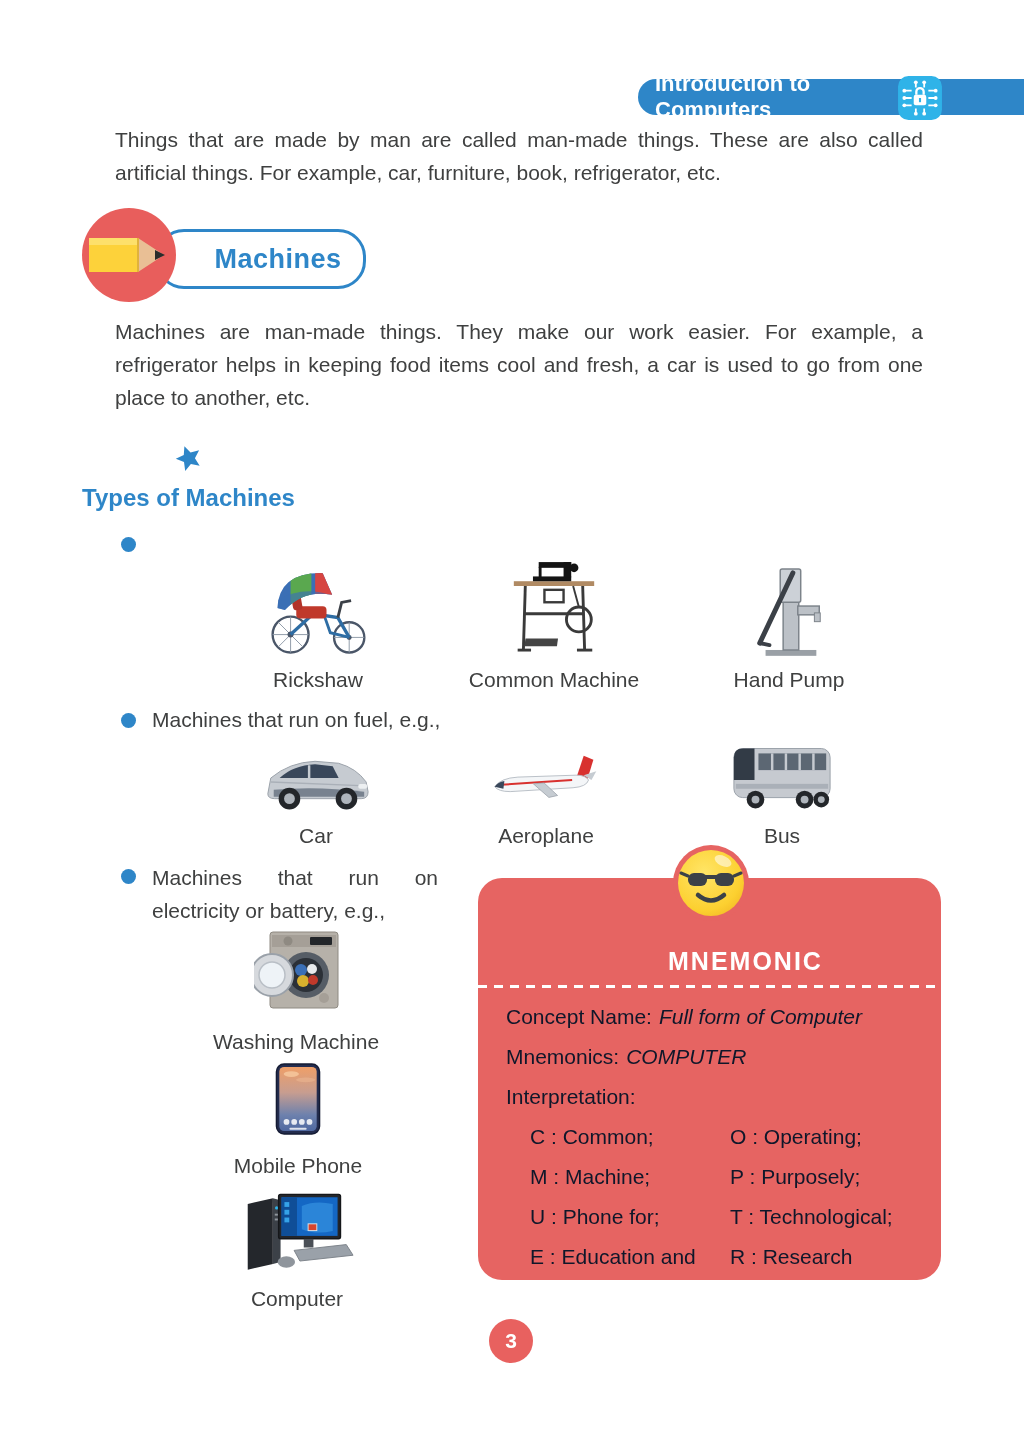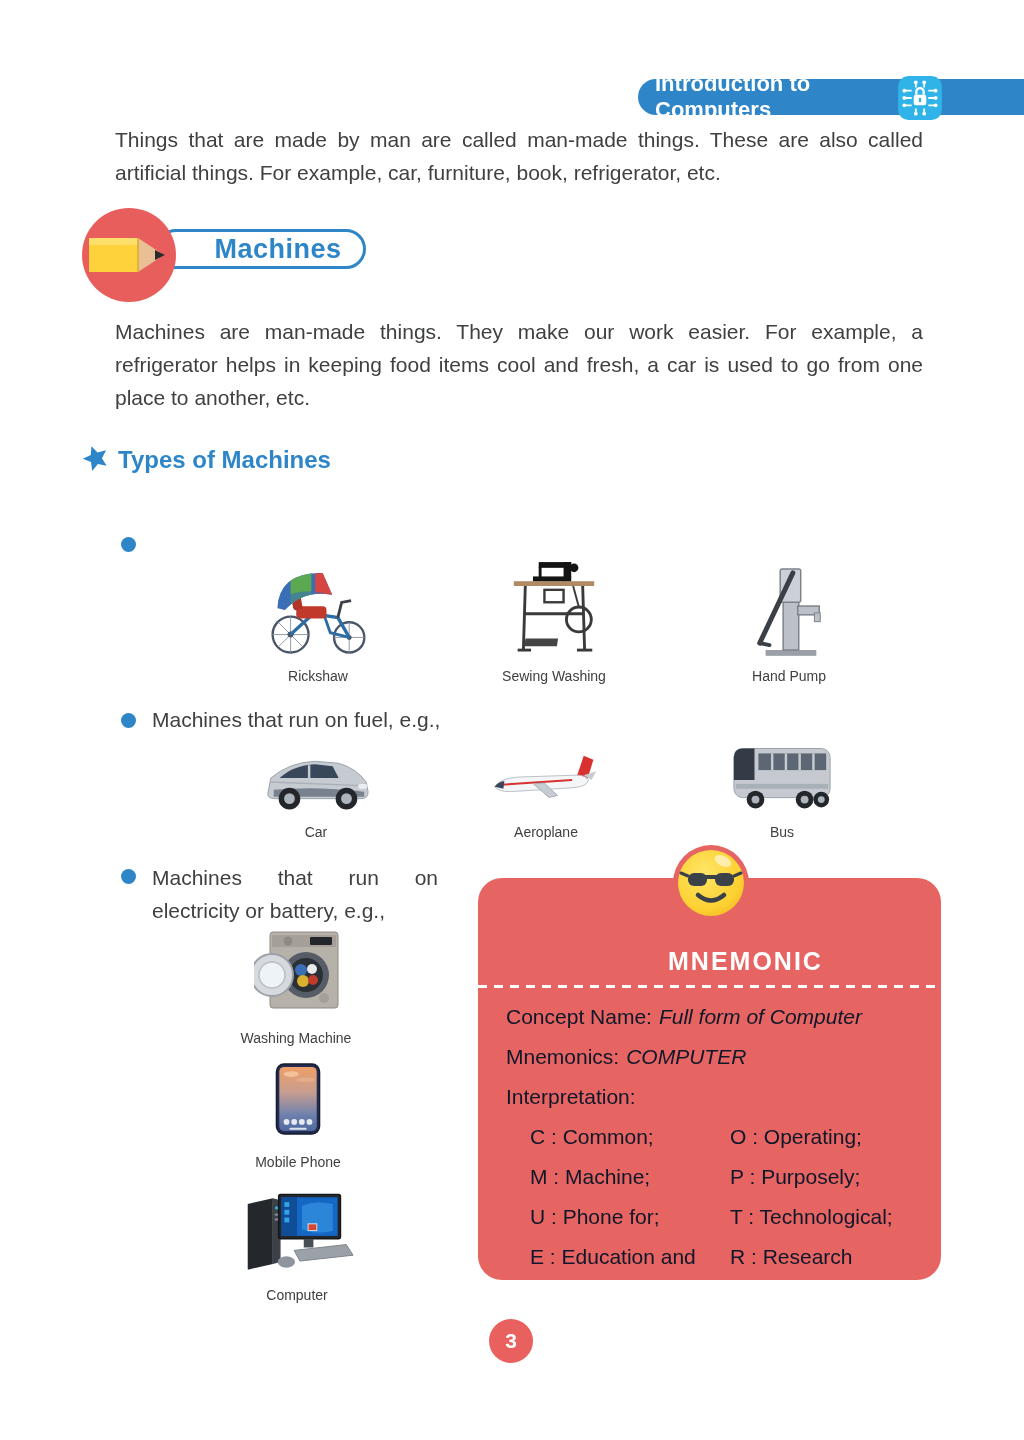--- a/index.html
+++ b/index.html
@@ -14,36 +14,36 @@
           color:#fff;font-size:22px;font-weight:700;}
   .banner-icon{position:absolute;left:897px;top:75px;width:46px;height:46px;}
 
   
   .para{position:absolute;font-size:21px;line-height:33px;text-align:justify;margin:0;}
   .p1{left:115px;top:123px;width:808px;}
   .p2{left:115px;top:315px;width:808px;}
 
   
   .pencil-badge{position:absolute;left:82px;top:208px;width:94px;height:94px;z-index:2;}
-  .machines-pill{position:absolute;left:156px;top:229px;width:210px;height:40px;
+  .machines-pill{position:absolute;left:156px;top:229px;width:210px;height:60px;
           border:3px solid #2e86c8;border-radius:28px;background:#fff;box-sizing:border-box;
           display:flex;align-items:center;justify-content:center;padding-left:34px;z-index:1;}
   .machines-pill span{color:#2e86c8;font-size:27px;font-weight:700;letter-spacing:.5px;}
 
   
-  .types-heading{position:absolute;left:82px;top:444px;display:flex;align-items:center;gap:9px;}
+  .types-heading{position:absolute;left:82px;top:444px;display:flex;align-items:center;gap:9px;flex-direction:column;}
   .types-title{color:#2e86c8;font-size:24px;font-weight:700;}
   .types-intro{position:absolute;left:115px;top:486px;font-size:21px;}
 
   .dot{position:absolute;width:15px;height:15px;border-radius:50%;background:#2e86c8;}
   .bullet-text{position:absolute;font-size:21px;line-height:33px;}
   .bullet-wrap{text-align:justify;}
 
   .fig{position:absolute;}
-  .img-label{position:absolute;font-size:14px;transform:translateX(-50%);white-space:nowrap;text-align:right;}
+  .img-label{position:absolute;font-size:21px;transform:translateX(-50%);white-space:nowrap;text-align:right;}
 
   
   .mnemonic-box{position:absolute;left:478px;top:878px;width:463px;height:402px;
           background:#e66462;border-radius:24px;}
   .emoji{position:absolute;left:673px;top:845px;width:76px;height:76px;z-index:3;}
   .mnemonic-title{position:absolute;left:478px;top:947px;width:535px;text-align:center;
           color:#fff;font-weight:700;font-size:25px;letter-spacing:2px;}
   .mnemonic-dash{position:absolute;left:478px;top:985px;width:463px;height:3px;
           background:repeating-linear-gradient(90deg,#fff 0 9px,transparent 9px 16px);}
   .mn-content{position:absolute;left:506px;top:1004px;width:412px;color:#0f172a;
@@ -182,21 +182,21 @@
       <rect x="18" y="95" width="52" height="6" fill="#9aa0a6"></rect>
       <path d="M36,95 L36,44 L52,44 L52,95 Z" fill="#bcc1c7" stroke="#7c838a" stroke-width="1.5"></path>
       <rect x="33" y="12" width="21" height="34" rx="2" fill="#ccd1d7" stroke="#7c838a" stroke-width="1.5"></rect>
       <rect x="51" y="50" width="22" height="9" fill="#bcc1c7" stroke="#7c838a" stroke-width="1.5"></rect>
       <rect x="68" y="57" width="6" height="9" fill="#bcc1c7" stroke="#7c838a" stroke-width="1"></rect>
       <line x1="12" y1="88" x2="46" y2="16" stroke="#3b4047" stroke-width="5" stroke-linecap="round"></line>
       <line x1="12" y1="88" x2="22" y2="90" stroke="#3b4047" stroke-width="4" stroke-linecap="round"></line>
     </svg>
   </div>
   <div class="img-label" style="left:318px;top:668px;">Rickshaw</div>
-  <div class="img-label" style="left:554px;top:668px;">Sewing Washing</div>
+  <div class="img-label" style="left:554px;top:668px;">Common Machine</div>
   <div class="img-label" style="left:789px;top:668px;">Hand Pump</div>
 
   <span class="dot" style="left:121px;top:713px;"></span>
   <div class="bullet-text" style="left:152px;top:703px;">Machines that run on fuel, e.g.,</div>
 
   <div class="fig" style="left:258px;top:742px;">
     <svg viewBox="0 0 118 74" width="116" height="74">
       <path d="M10,52 L13,36 Q32,20 58,19 L82,21 Q100,26 110,40 L112,50 Q112,57 105,57 L17,57 Q10,57 10,52 Z" fill="#c6cbd1" stroke="#9aa1a9" stroke-width="1"></path>
       <path d="M22,36 Q36,23 58,22 L76,24 L82,36 Z" fill="#39475a"></path>
       <line x1="52" y1="23" x2="52" y2="36" stroke="#c6cbd1" stroke-width="2.5"></line>

